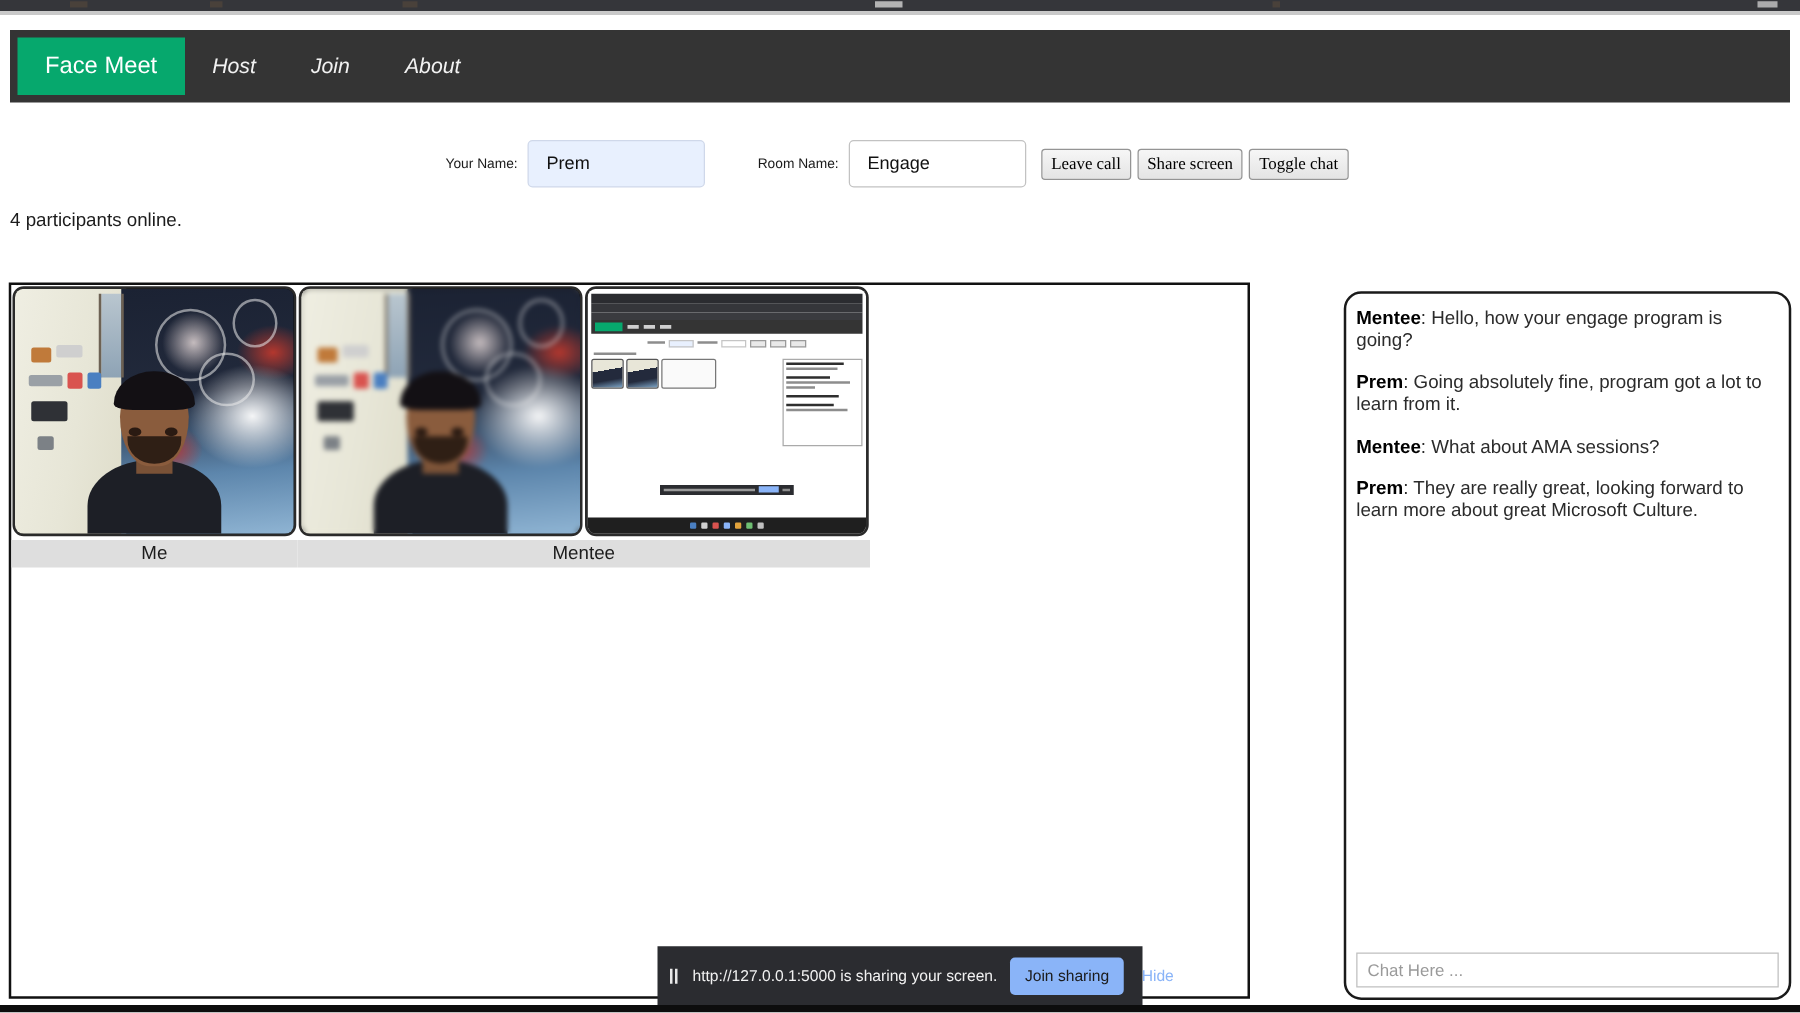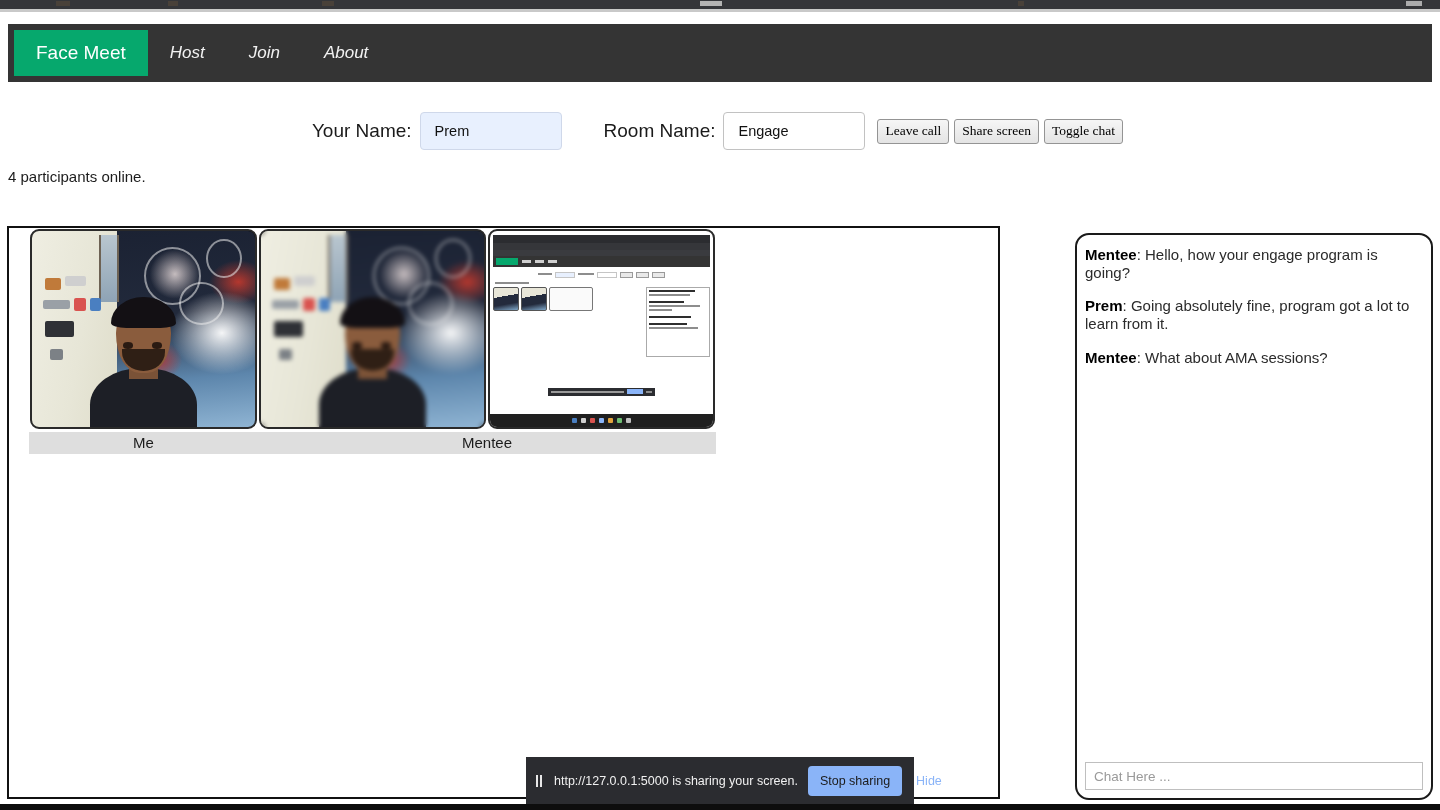--- a/index.html
+++ b/index.html
@@ -57,21 +57,21 @@
   }
   .navlink:first-of-type { margin-left: 14px; }
 
   
   .controls {
     position: absolute; left: 0; top: 110px;
     width: 1440px; height: 42px;
     display: flex; align-items: center; justify-content: center;
   }
   .ctl-label {
-    font-size: 19px; color: #1a1a1a;
+    font-size: 11px; color: #1a1a1a;
     margin-right: 8px; white-space: nowrap;
   }
   .txt-input {
     height: 38px;
     border: 1px solid #c2c2c2;
     border-radius: 4px;
     background: #ffffff;
     font-family: "Liberation Sans", sans-serif;
     font-size: 14.5px;
     color: #111111;
@@ -108,21 +108,21 @@
   
   .video-panel {
     position: absolute; left: 7px; top: 226px;
     width: 993px; height: 573px;
     border: 2px solid #111111;
     background: #ffffff;
     overflow: hidden;
   }
   .tile-row {
     position: absolute; left: 0; top: 0;
-    display: flex; align-items: flex-start; padding-left: 20px;
+    display: flex; align-items: flex-start;
   }
   .tile {
     display: flex; flex-direction: column;
   }
   .tile-videos { display: flex; align-items: flex-start; }
   .vid {
     border: 2px solid #2a2a2a;
     border-radius: 9px;
     overflow: hidden;
     position: relative;
@@ -479,28 +479,31 @@
     <div class="chat-log">
       <div class="chat-msg">
         <span class="who">Mentee</span><span>: </span><span>Hello, how your engage program is going?</span>
       </div>
       <div class="chat-msg">
         <span class="who">Prem</span><span>: </span><span>Going absolutely fine, program got a lot to learn from it.</span>
       </div>
       <div class="chat-msg">
         <span class="who">Mentee</span><span>: </span><span>What about AMA sessions?</span>
       </div>
+      <div class="chat-msg">
+        <span class="who">Prem</span><span>: </span><span>They are really great, looking forward to learn more about great Microsoft Culture.</span>
+      </div>
     </div>
     <input class="chat-input" type="text" placeholder="Chat Here ..." value="" style="">
   </div>
 
   <div class="sharebar">
     <span class="pause-icon">
         <i></i>
         <i></i>
       </span>
     <span class="sharebar-text">http://127.0.0.1:5000 is sharing your screen.</span>
-    <button class="stop-btn">Stop sharing</button>
+    <button class="stop-btn">Join sharing</button>
     <button class="hide-btn">Hide</button>
   </div>
 
   <div class="bottom-band"></div>
 </div>
 
 </body></html>

